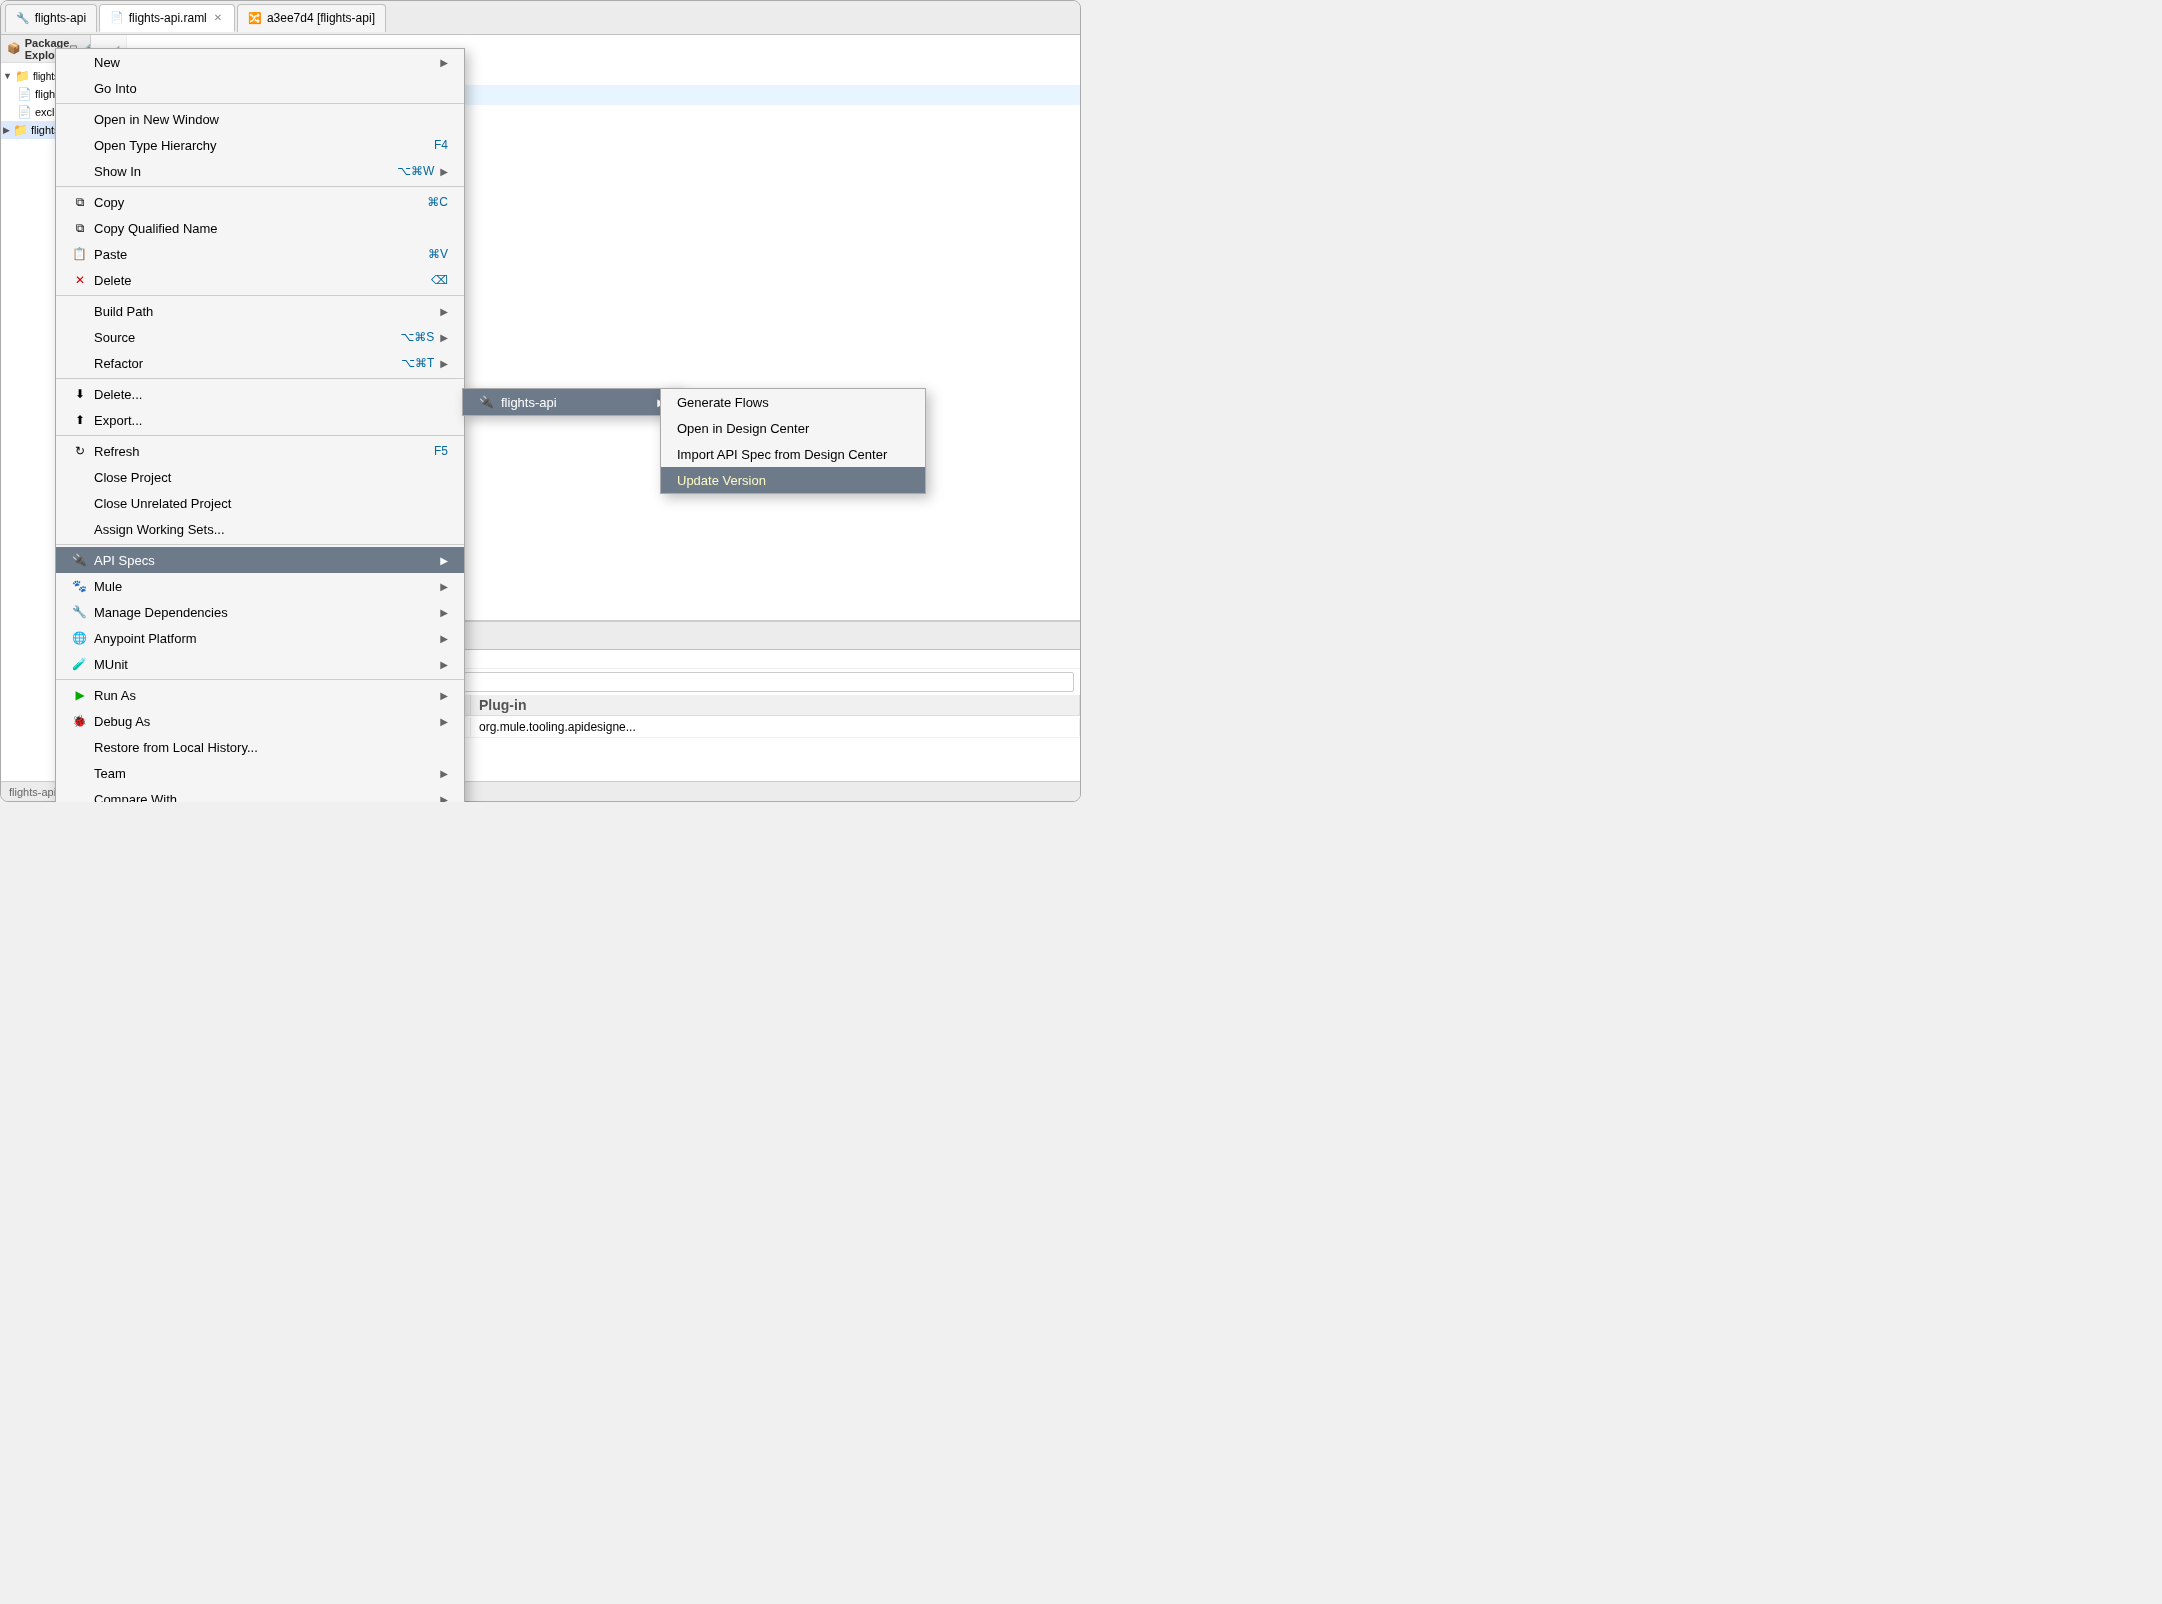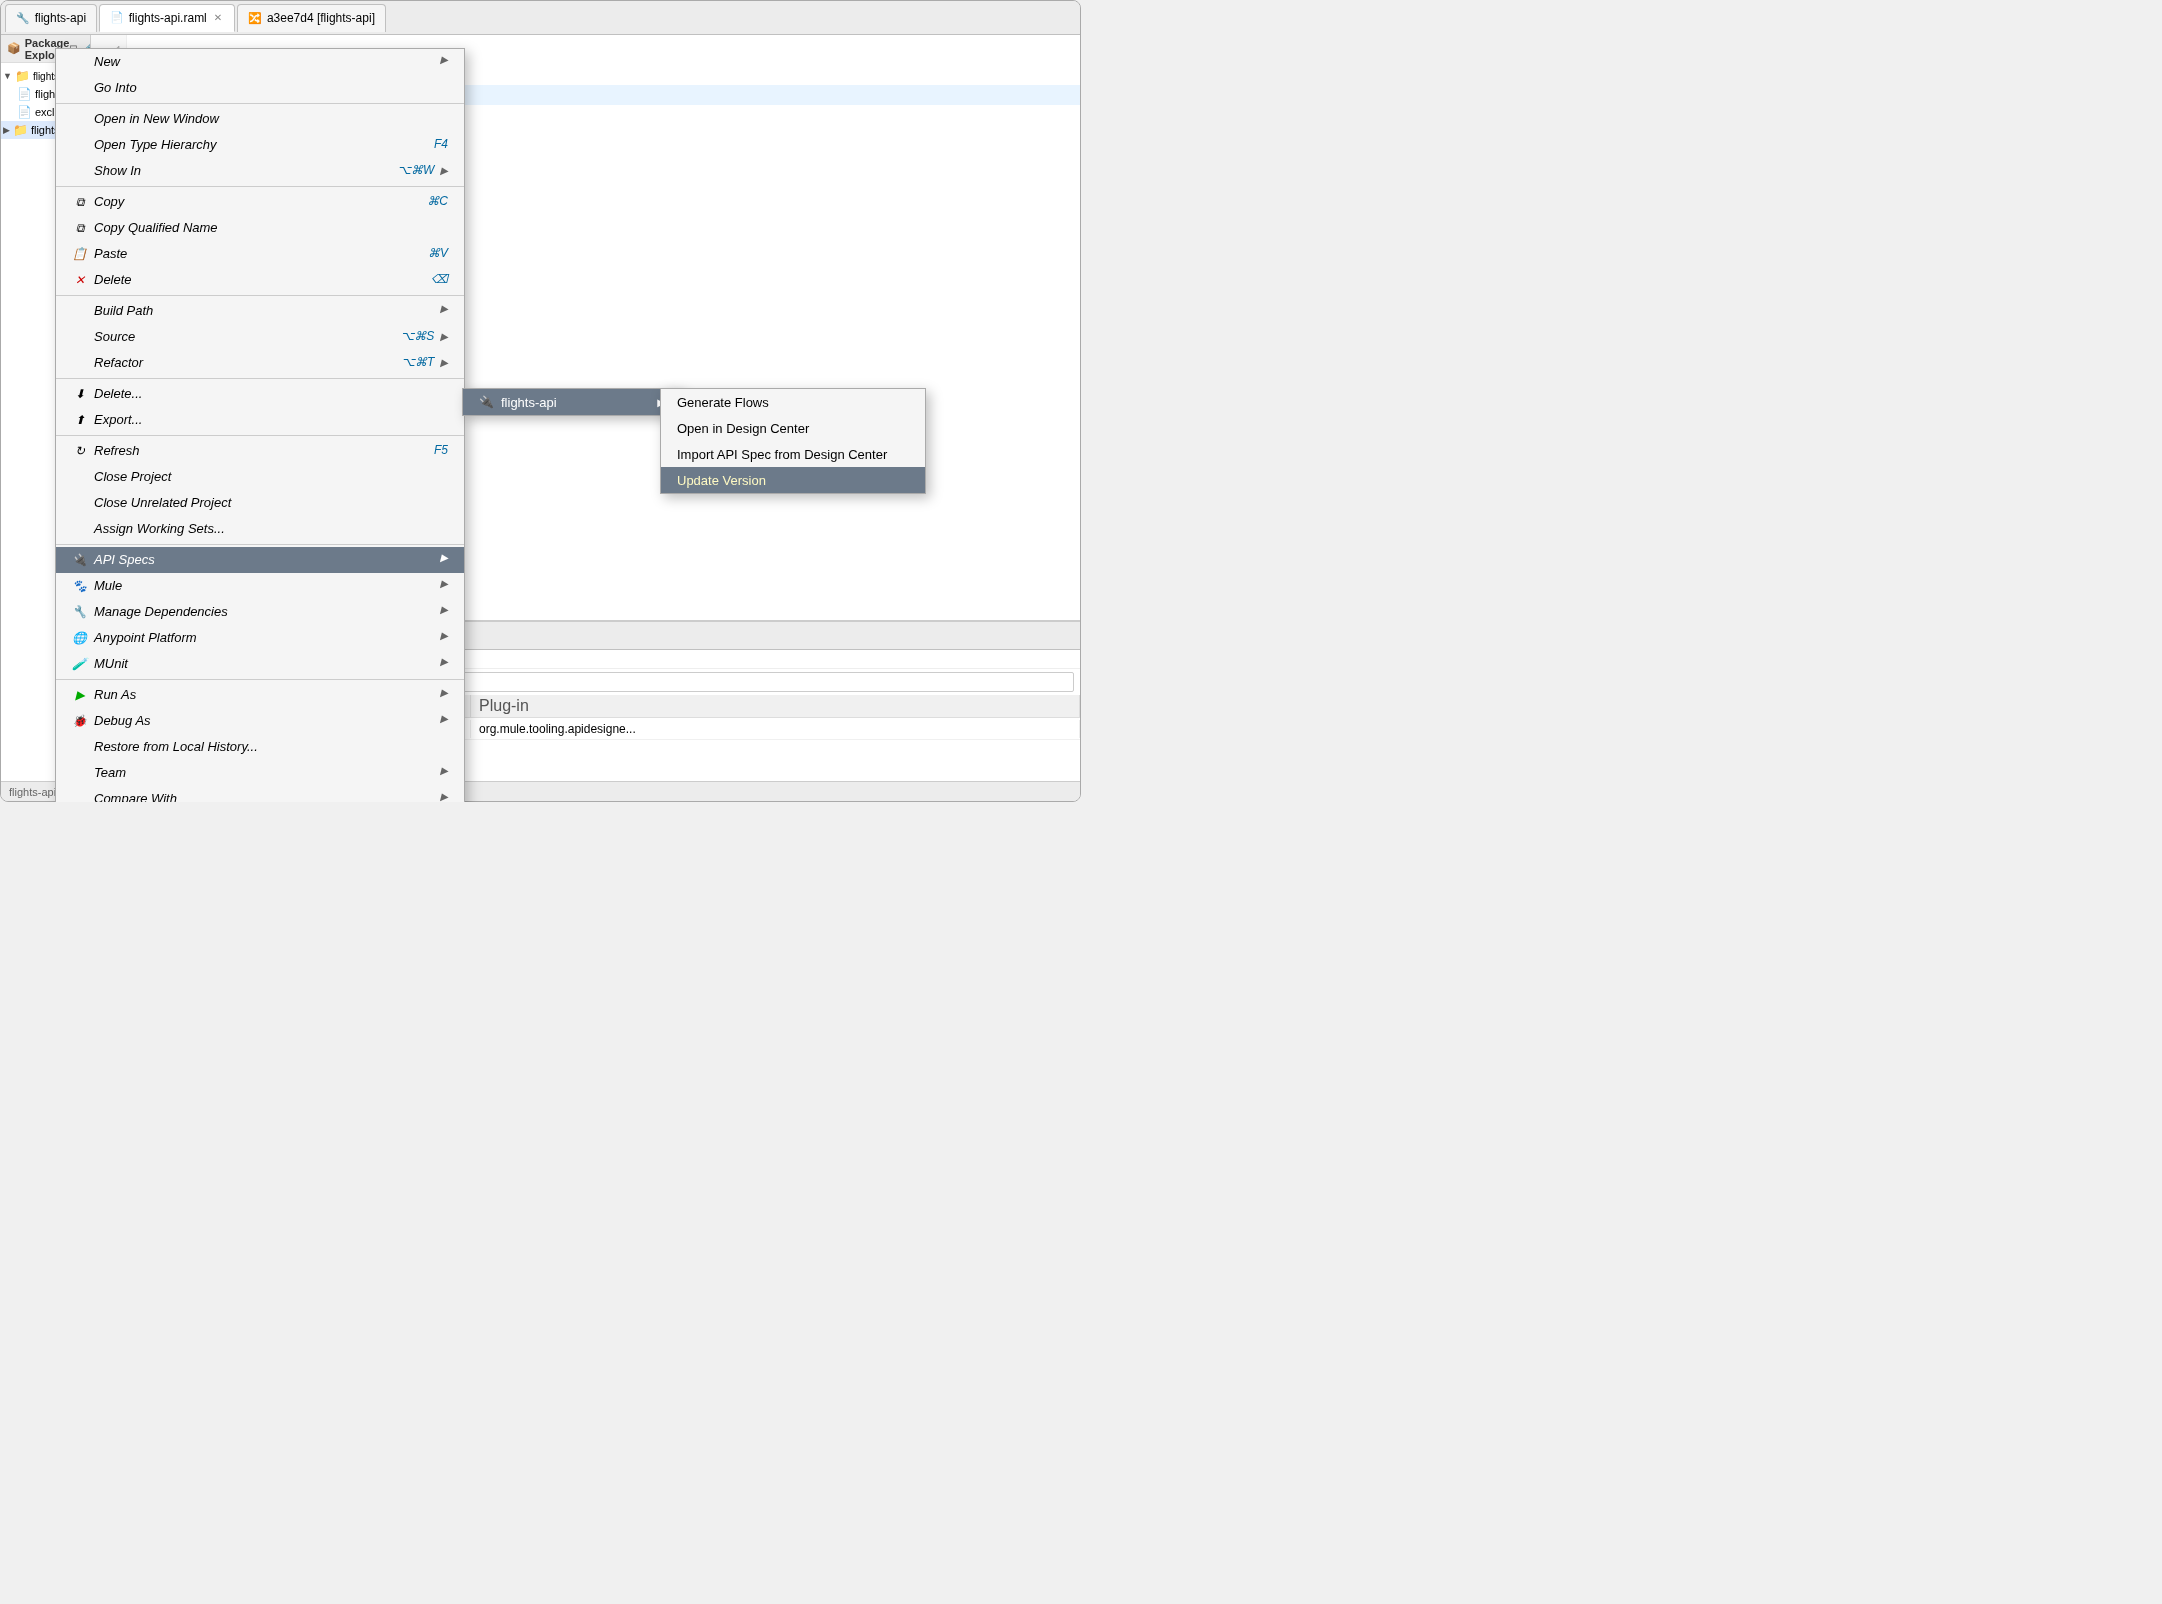--- a/index.html
+++ b/index.html
@@ -137,28 +137,27 @@
       width: 410px;
       background: #f5f5f5;
       border: 1px solid #aaa;
       box-shadow: 4px 4px 12px rgba(0,0,0,0.25);
       z-index: 1000;
       font-size: 13px;
     }
 
     .menu-item {
       display: flex;
-      align-items: flex-start;
+      align-items: center;
       justify-content: space-between;
       padding: 5px 16px 5px 16px;
       cursor: pointer;
       white-space: nowrap;
       min-height: 26px;
       position: relative;
-      font-style: italic;
     }
 
     .menu-item-label {
       display: flex;
       align-items: center;
       gap: 6px;
     }
     .menu-item-icon {
       width: 16px;
       text-align: center;
@@ -289,22 +288,22 @@
 
     .log-table {
       flex: 1;
       overflow: hidden;
     }
 
     .log-header {
       display: flex;
       background: #f0f0f0;
       border-bottom: 1px solid #ddd;
-      font-size: 16px;
-      font-weight: 400;
+      font-size: 14px;
+      font-weight: 700;
       color: #555;
     }
     .log-header-cell {
       padding: 2px 8px;
       border-right: 1px solid #ddd;
     }
     .log-header-cell.message { width: 380px; }
     .log-header-cell.plugin { flex: 1; }
 
     .log-row {

